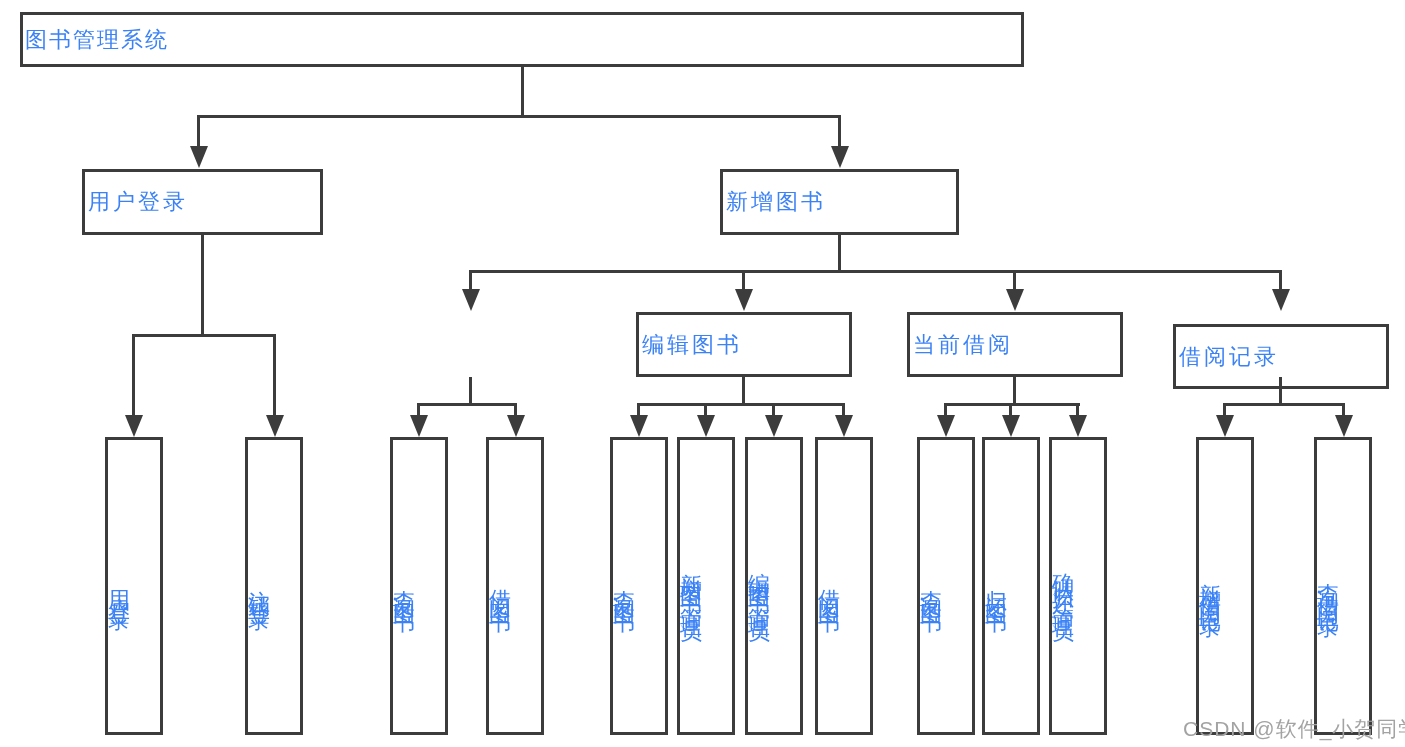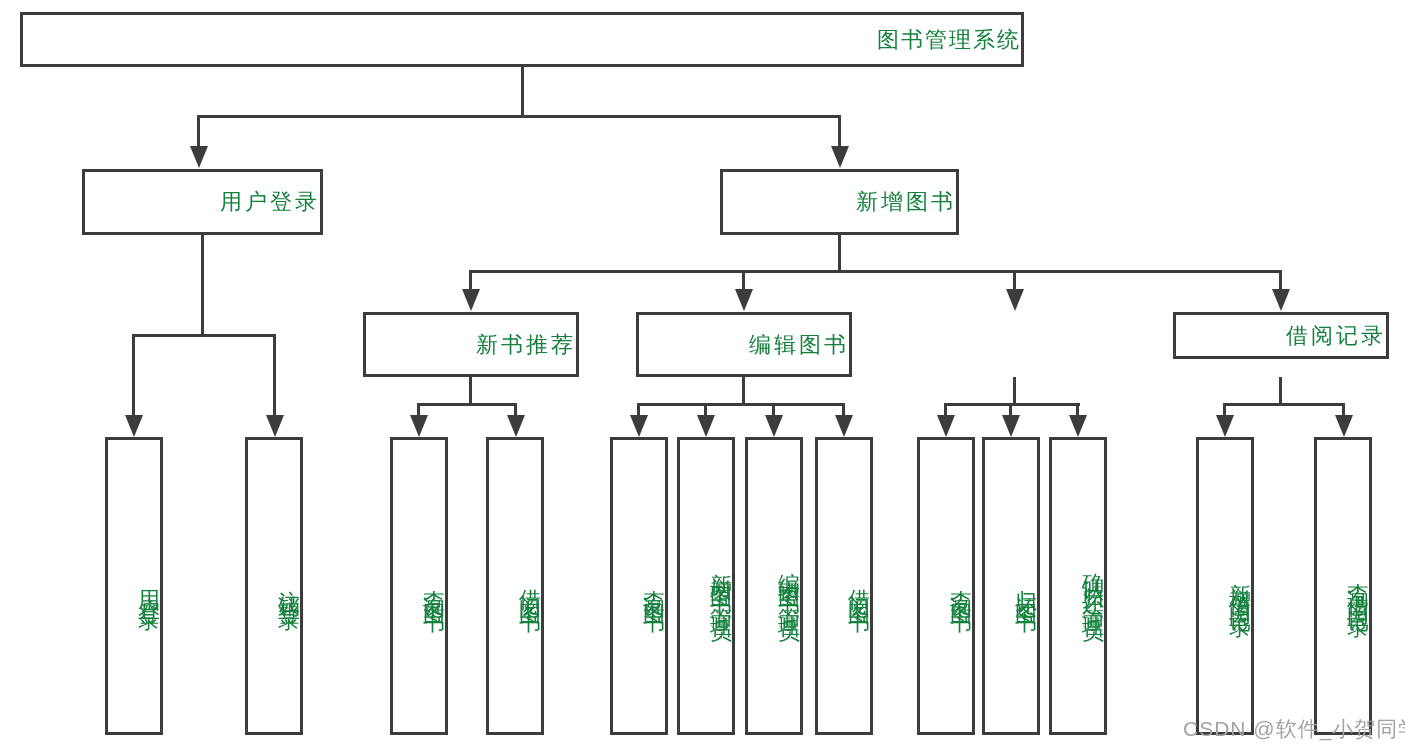--- a/index.html
+++ b/index.html
@@ -2,22 +2,22 @@
 <html><head>
 <meta charset="utf-8">
 <style>
   html,body{margin:0;padding:0;background:#fff;}
   .canvas{
     position:relative;width:1405px;height:747px;background:#ffffff;
     font-family:"Liberation Sans","DejaVu Sans",sans-serif;overflow:hidden;
   }
   .box{
     position:absolute;box-sizing:border-box;background:#ffffff;
-    border:3px solid #3c3c3c;display:flex;align-items:center;justify-content:flex-end;
-    color:#15803d;font-size:22px;
+    border:3px solid #3c3c3c;display:flex;align-items:center;justify-content:flex-start;
+    color:#3b82f6;font-size:22px;
   }
   .box.lvl span{letter-spacing:3px;text-indent:3px;}
   .box.root span{letter-spacing:2px;text-indent:2px;}
   .box.vert span{
     writing-mode:vertical-rl;text-orientation:mixed;
     letter-spacing:7px;line-height:1;
   }
   .vl{position:absolute;width:3px;background:#3c3c3c;}
   .hl{position:absolute;height:3px;background:#3c3c3c;}
   .arr{
@@ -39,27 +39,27 @@
       <span>图书管理系统</span>
     </div>
 
   <div class="box lvl" style="left:82px;top:169px;width:241px;height:66px">
       <span>用户登录</span>
     </div>
   <div class="box lvl" style="left:720px;top:169px;width:239px;height:66px">
       <span>新增图书</span>
     </div>
 
-  <div class="box lvl" style="left:363px;top:312px;width:216px;height:65px">
-      <span>新书推荐</span>
-    </div>
   <div class="box lvl" style="left:636px;top:312px;width:216px;height:65px">
       <span>编辑图书</span>
     </div>
-  <div class="box lvl" style="left:1173px;top:312px;width:216px;height:47px">
+  <div class="box lvl" style="left:907px;top:312px;width:216px;height:65px">
+      <span>当前借阅</span>
+    </div>
+  <div class="box lvl" style="left:1173px;top:324px;width:216px;height:65px">
       <span>借阅记录</span>
     </div>
 
   <div class="box vert" style="left:105px;top:437px;width:58px;height:298px">
       <span>用户登录</span>
     </div>
   <div class="box vert" style="left:245px;top:437px;width:58px;height:298px">
       <span>注销登录</span>
     </div>
 

